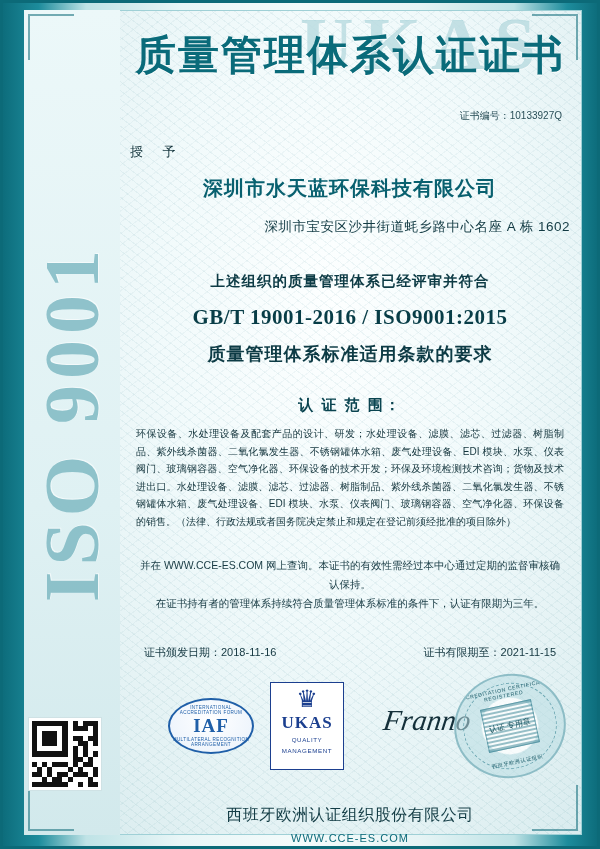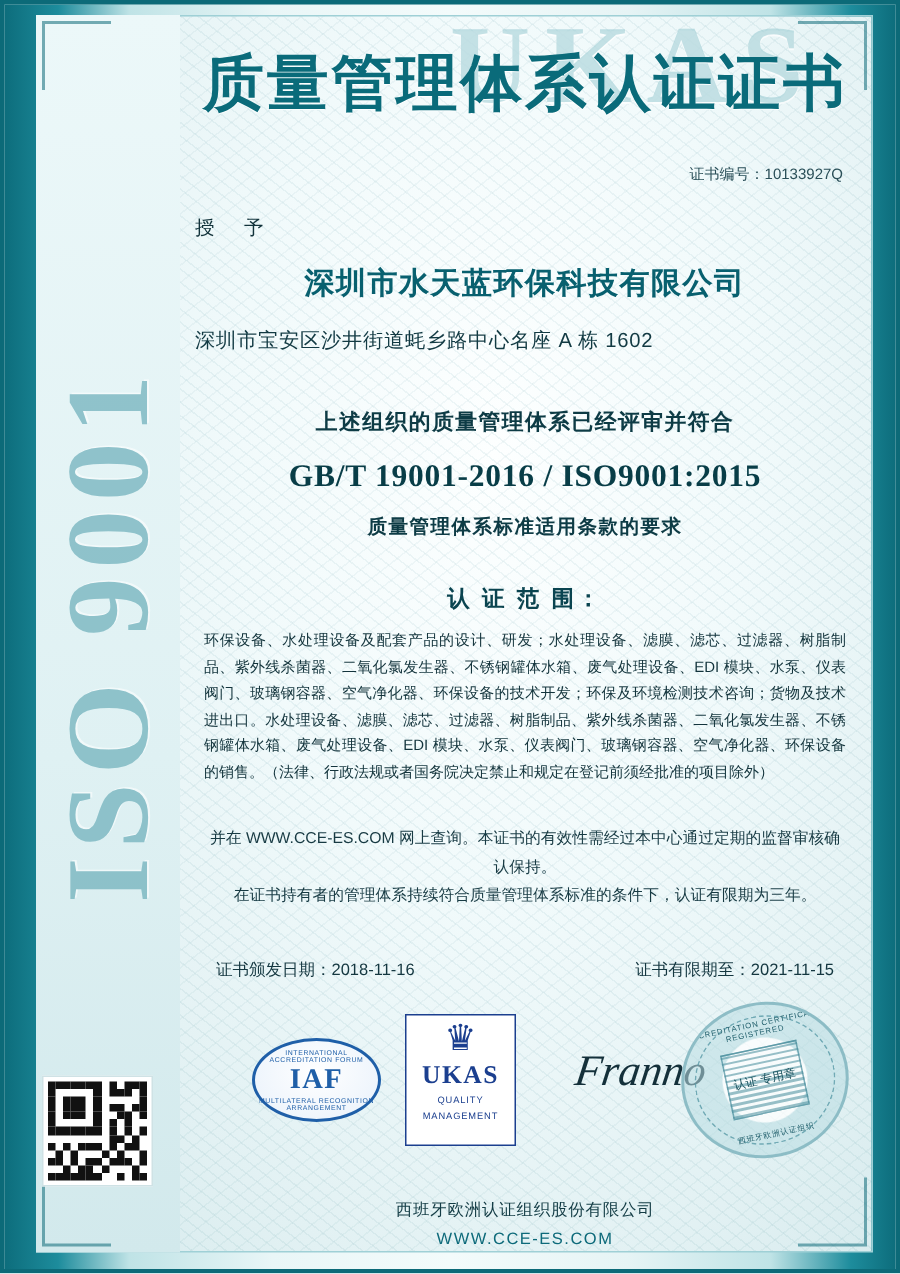--- a/index.html
+++ b/index.html
@@ -135,21 +135,21 @@
   .company {
     text-align: center;
     font-family: "Liberation Serif", serif;
     font-weight: bold;
     font-size: 20px;
     color: #08606f;
     letter-spacing: 1px;
     margin-top: 14px;
   }
   .address {
-    text-align: left;
+    text-align: right;
     font-size: 13.5px;
     color: #123a43;
     margin-top: 16px;
     letter-spacing: .5px;
   }
   .statement {
     text-align: center;
     font-weight: bold;
     font-size: 14.5px;
     color: #0d3b45;
@@ -161,21 +161,21 @@
     font-family: "Liberation Serif", serif;
     font-weight: bold;
     font-size: 21px;
     color: #083d47;
     margin-top: 14px;
     letter-spacing: .5px;
   }
   .standard-sub {
     text-align: center;
     font-weight: bold;
-    font-size: 13px;
+    font-size: 18px;
     color: #0d3b45;
     margin-top: 12px;
     letter-spacing: 1px;
   }
   .scope-title {
     text-align: center;
     font-weight: bold;
     font-size: 15px;
     color: #0a4450;
     margin-top: 30px;
@@ -321,21 +321,21 @@
     font-size: 5.2px;
     color: #1d5c69;
     letter-spacing: .6px;
   }
   
   .footer {
     text-align: center;
     margin-top: 4px;
   }
   .footer .issuer {
-    font-size: 11px;
+    font-size: 16px;
     color: #133c45;
     letter-spacing: .5px;
     margin-top: 33px;
   }
   .footer .site {
     font-size: 11px;
     color: #0d6a7a;
     letter-spacing: 1px;
     margin-top: 6px;
   }

